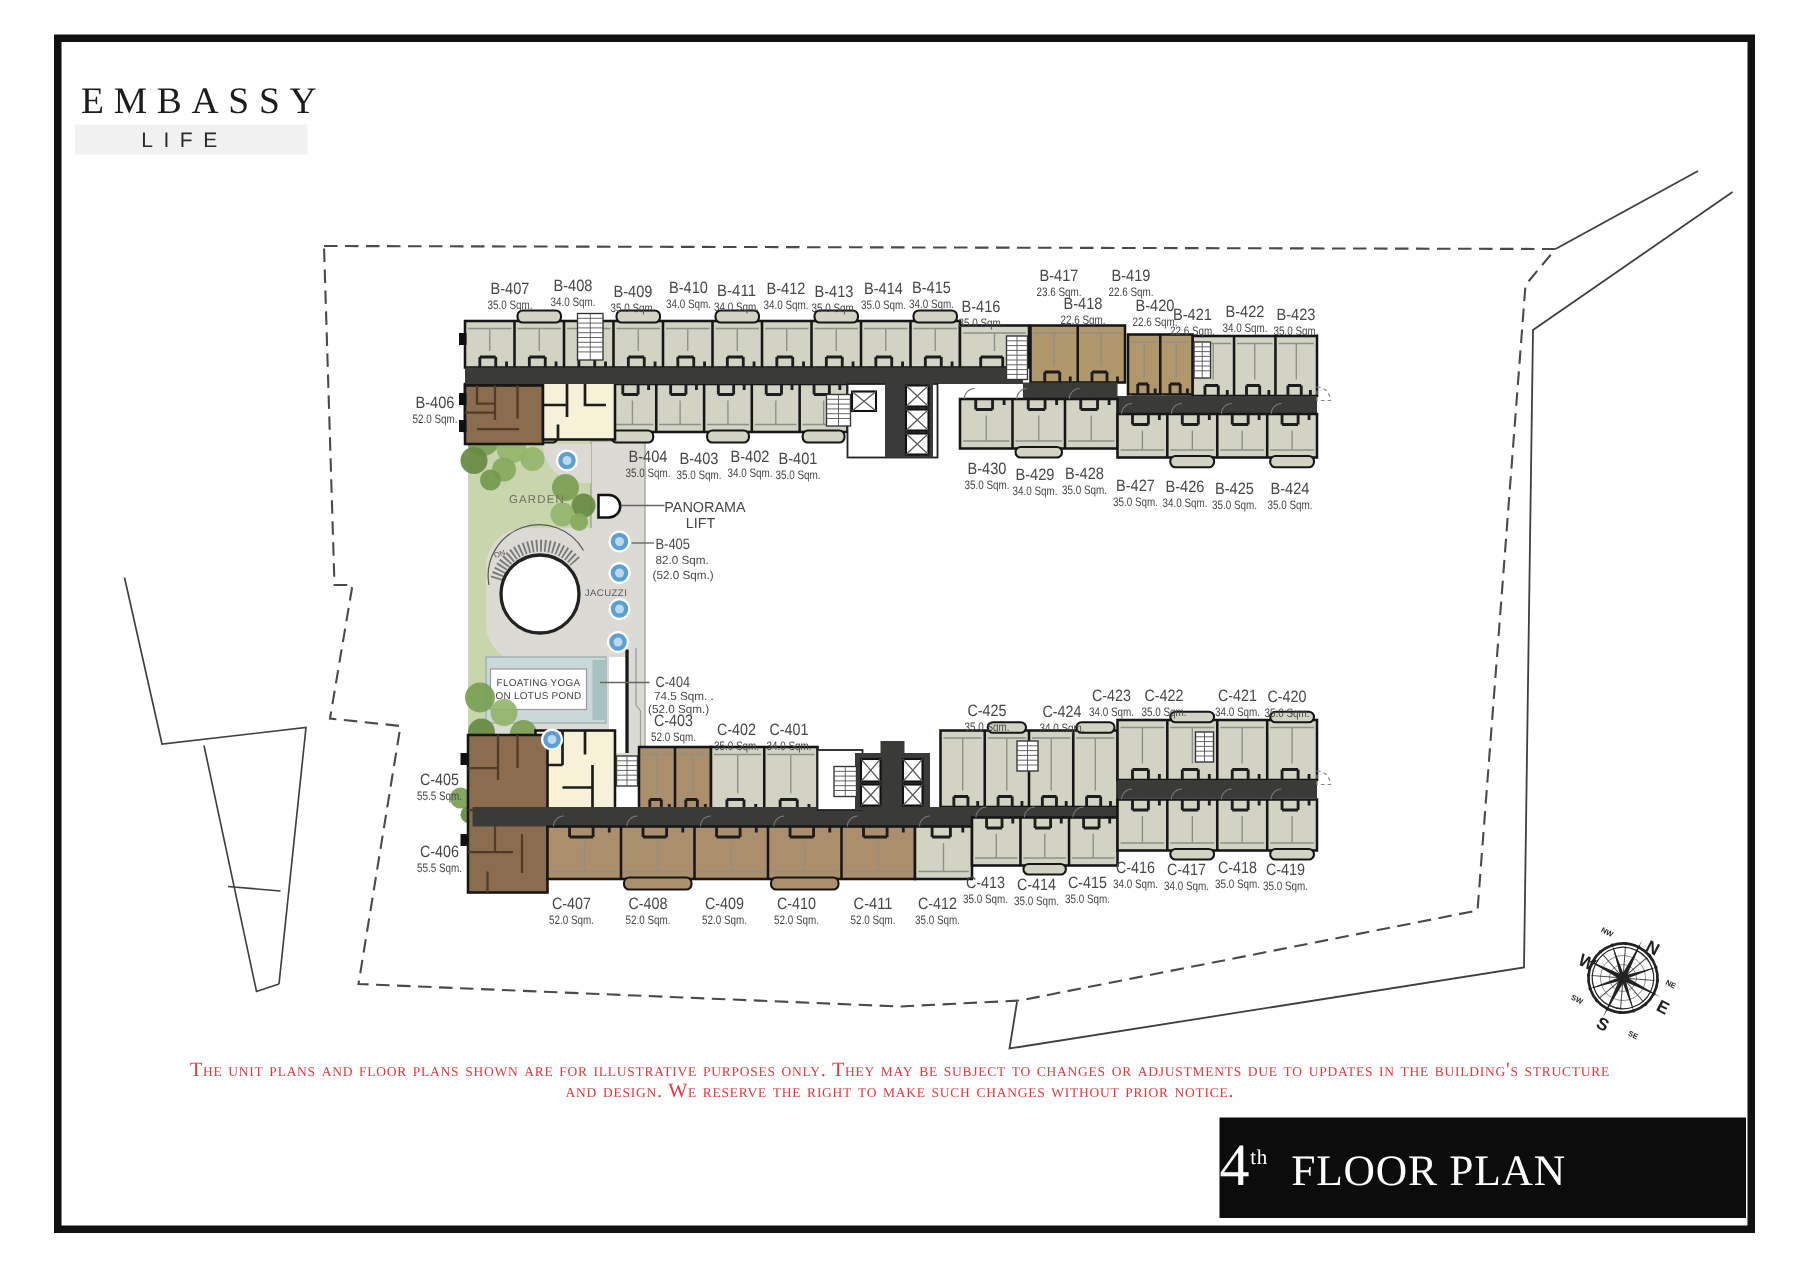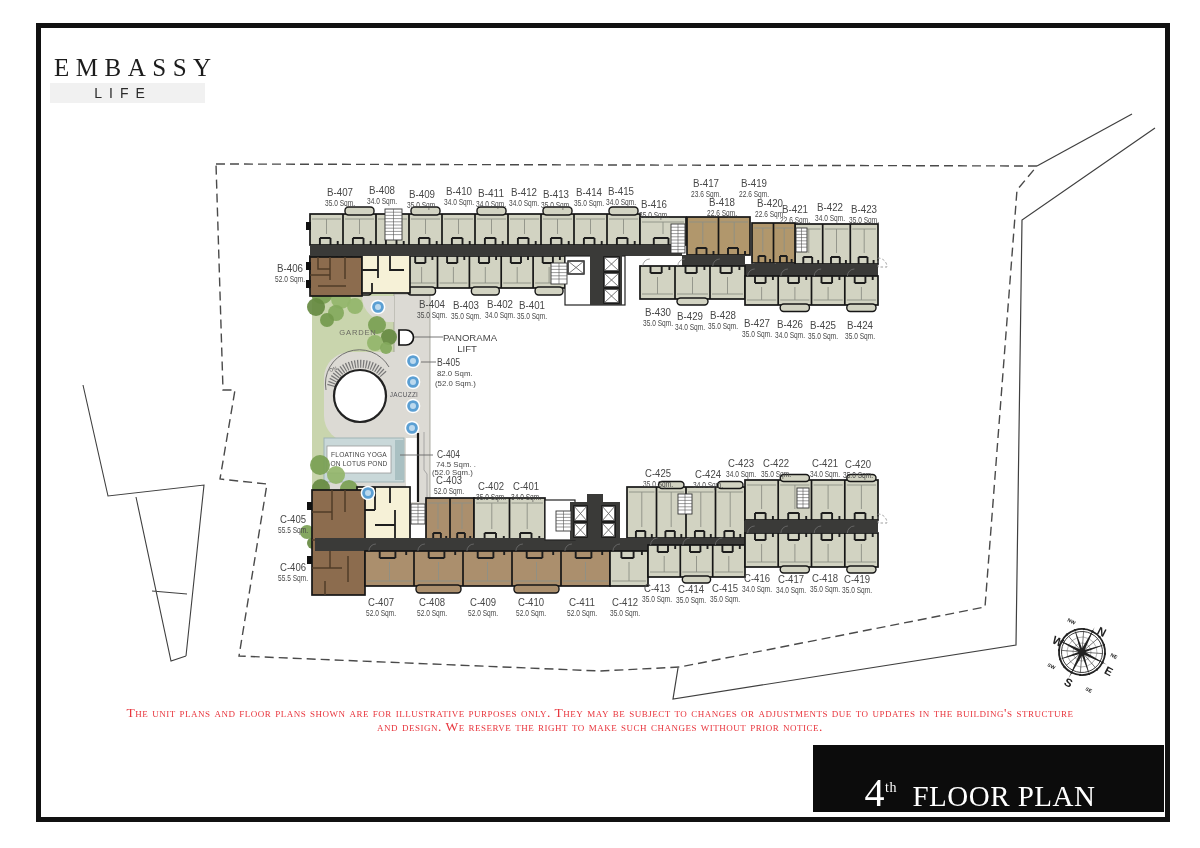--- a/index.html
+++ b/index.html
@@ -1,21 +1,21 @@
 <!DOCTYPE html>
 <html><head><meta charset="utf-8"><style>
 html,body{margin:0;padding:0;background:#fff;}
 #page{position:relative;width:1200px;height:848px;background:#fff;overflow:hidden;font-family:"Liberation Sans",sans-serif;}
 #frame{position:absolute;left:36px;top:23px;width:1124px;height:789px;border:5px solid #111;}
 #logo{position:absolute;left:50px;top:54px;width:155px;text-align:center;}
 #logo .emb{font-family:"Liberation Serif",serif;font-size:25px;letter-spacing:6.5px;color:#1c1c1c;white-space:nowrap;margin-left:4px;}
 #logo .life{margin-top:1px;background:#f1f1f1;color:#2b2b2b;font-size:14px;letter-spacing:7px;padding:2px 16px 2px 7px;}
 #disc{position:absolute;left:0;top:706px;width:1200px;text-align:center;color:#e8353d;font-family:"Liberation Serif",serif;font-variant:small-caps;font-size:13.5px;line-height:13.6px;letter-spacing:0.5px;}
 #banner{position:absolute;left:813px;top:745px;width:351px;height:67px;background:#0c0c0c;color:#fff;font-family:"Liberation Serif",serif;text-align:center;}
-#banner .t{font-size:29px;letter-spacing:0.5px;margin-top:24px;text-align:center;padding-right:17px;}
+#banner .t{font-size:29px;letter-spacing:0.5px;margin-top:8px;text-align:left;padding-right:17px;}
 #banner sup{font-size:14px;vertical-align:14px;} #banner .four{font-size:40px;}
 svg{position:absolute;left:0;top:0;}
 </style></head>
 <body>
 <div id="page">
 
 <div id="frame"></div>
 
 <div id="logo">
       <div class="emb">EMBASSY</div>

